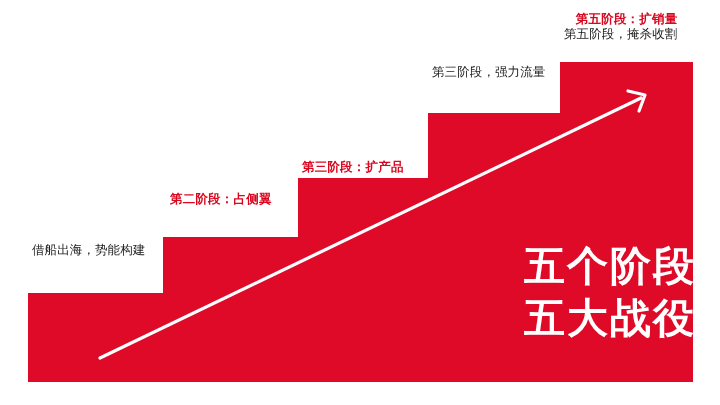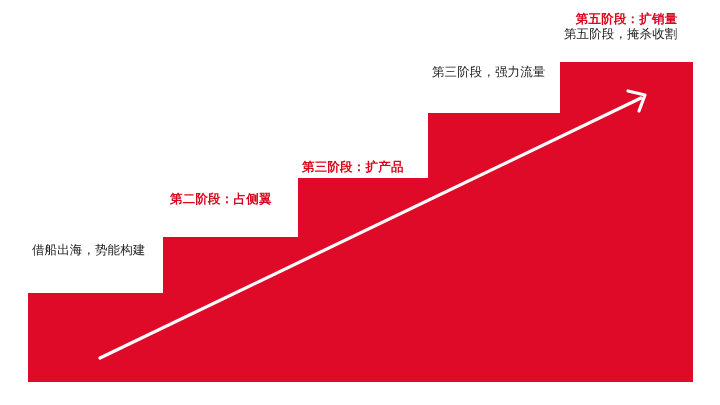--- a/index.html
+++ b/index.html
@@ -96,14 +96,18 @@
 
   <div class="label" id="label-4">
     <span class="lbl-sub">第三阶段，强力流量</span>
   </div>
 
   <div class="label" id="label-5">
     <span class="lbl-title">第五阶段：扩销量</span>
     <span class="lbl-sub">第五阶段，掩杀收割</span>
   </div>
 
+  <div class="headline">
+    <span class="hl-line">五个阶段</span>
+    <span class="hl-line">五大战役</span>
+  </div>
 
 </div>
 
 </body></html>

